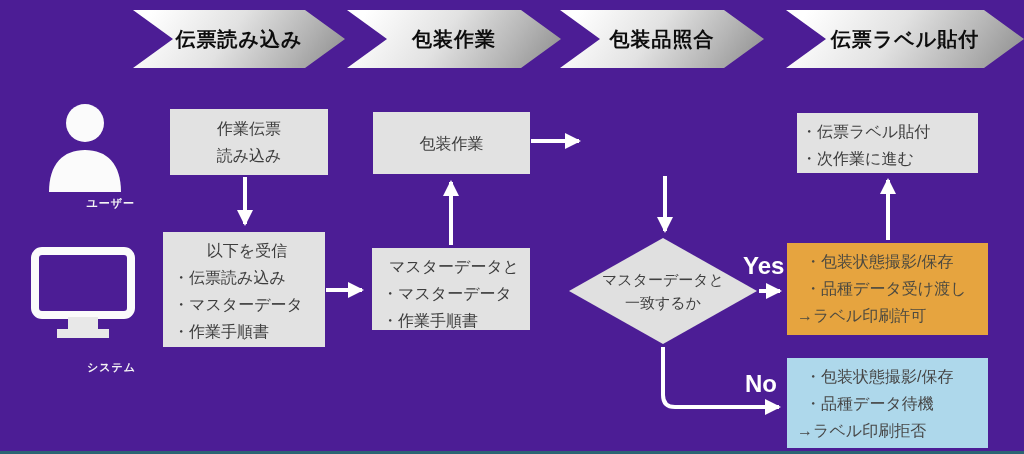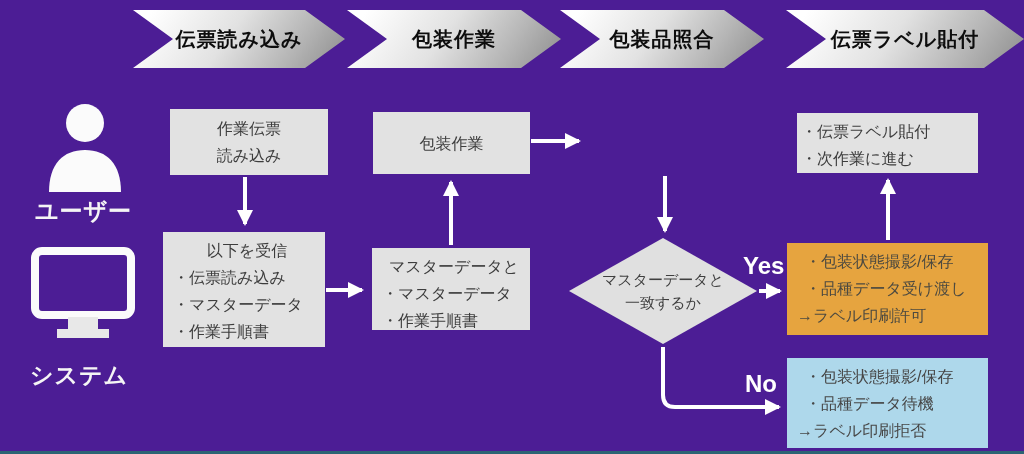--- a/index.html
+++ b/index.html
@@ -11,22 +11,22 @@
   
   .banner{
     position:absolute;top:10px;height:58px;
     background:linear-gradient(125deg,#ffffff 8%,#e2e2e2 45%,#b5b5b5 75%,#8c8c8c 100%);
     clip-path:polygon(0 0,calc(100% - 40px) 0,100% 50%,calc(100% - 40px) 100%,0 100%,40px 50%);
     display:flex;align-items:center;justify-content:center;
     color:#0d0d0d;font-size:20px;font-weight:bold;letter-spacing:1px;
   }
   
   .lane-label{
-    position:absolute;color:#f5f5f5;font-size:23px;font-weight:bold;
-    text-align:left;letter-spacing:1px;
+    position:absolute;color:#f5f5f5;font-size:11px;font-weight:bold;
+    text-align:right;letter-spacing:1px;
   }
   .lane-icon{position:absolute;}
   
   .box{
     position:absolute;background:#e2e2e2;color:#3d3d3d;
     font-size:16px;line-height:27px;box-sizing:border-box;
   }
   .box.centered{display:flex;flex-direction:column;align-items:center;justify-content:center;text-align:center;}
   .box .title{text-align:center;}
   .box .bullet{text-align:left;padding-left:8px;white-space:nowrap;}

